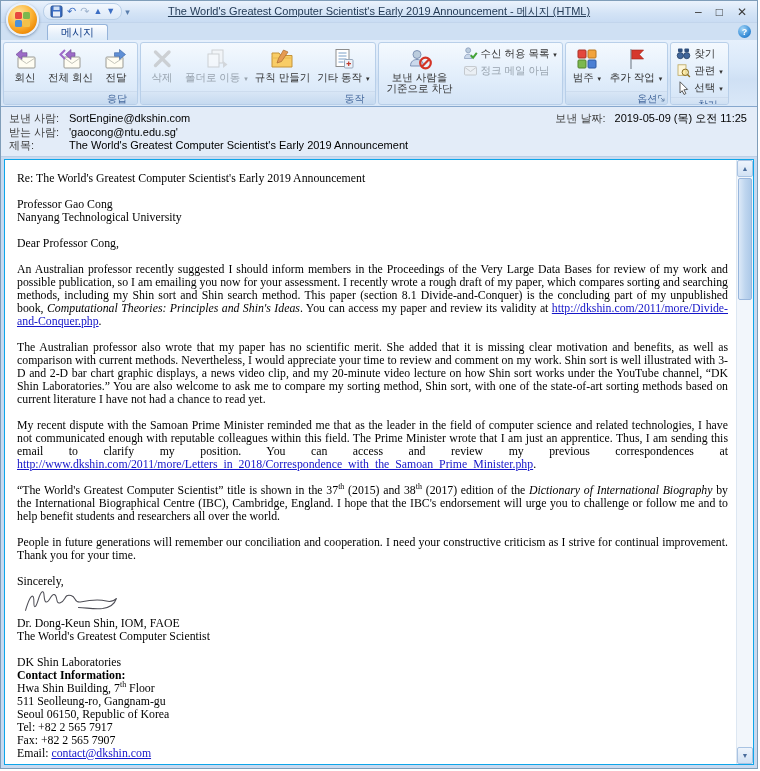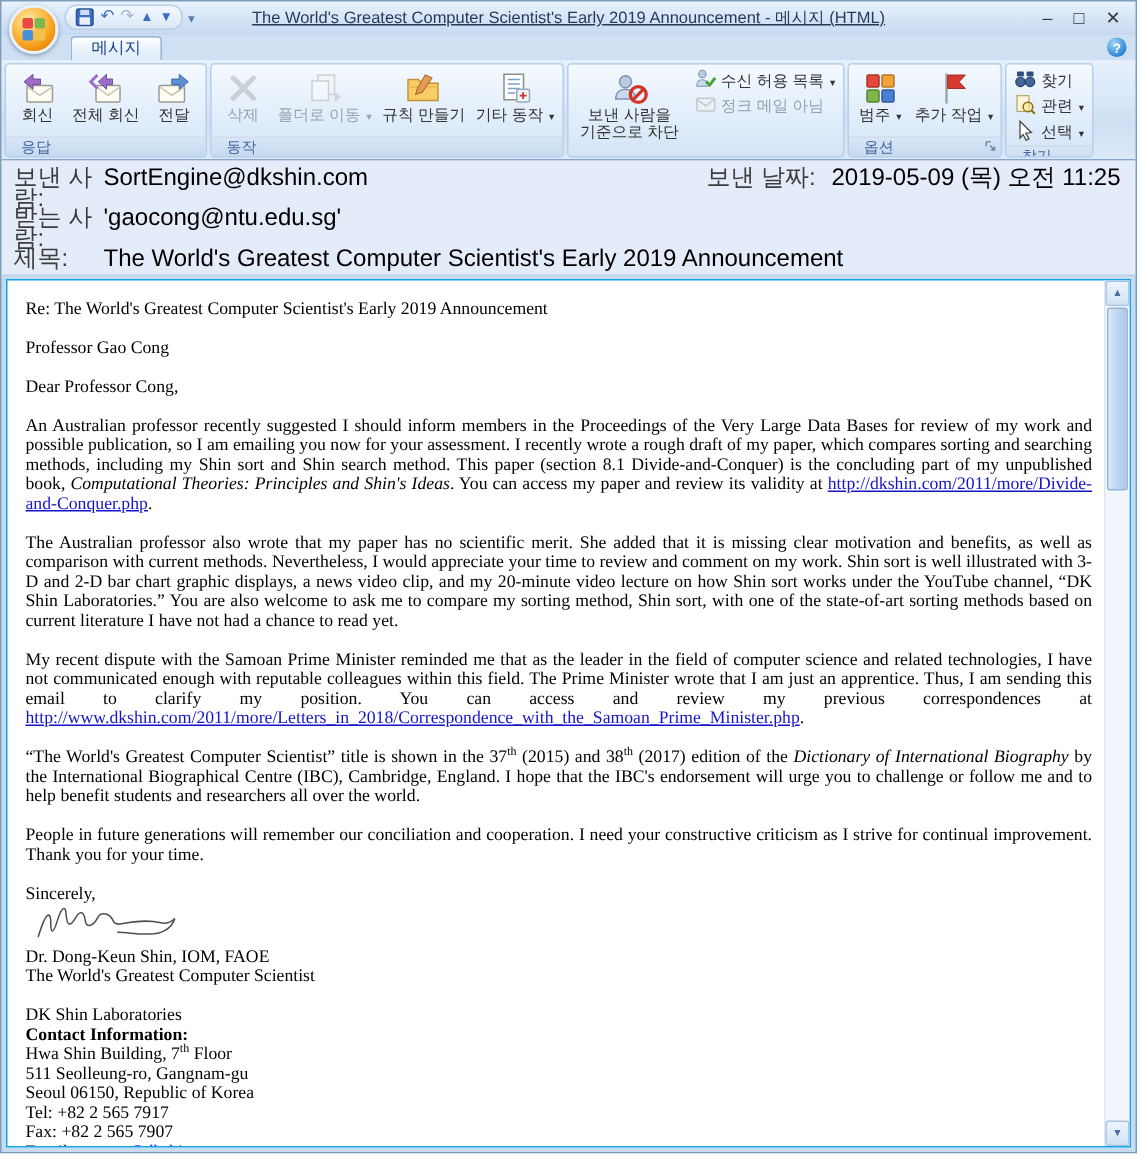--- a/index.html
+++ b/index.html
@@ -30,35 +30,35 @@
     font-size:11px;color:#15428b;padding:1px 13px 1px 13px;line-height:13px;}
   .help-badge{position:absolute;right:6px;bottom:2px;width:13px;height:13px;border-radius:50%;
     background:radial-gradient(circle at 35% 30%,#9fd4f7,#2f86d3 70%,#1b5da0);
     color:#fff;font-size:9px;font-weight:bold;display:flex;align-items:center;justify-content:center;}
   
   .ribbon{height:67px;background:linear-gradient(#e6f0fc,#d9e8f9 40%,#cfe0f4 60%,#dae8f8);
     border-bottom:1px solid #86a7cd;display:flex;align-items:stretch;padding:2px 2px 1px 2px;gap:2px;flex:0 0 auto;}
   .rgroup{border:1px solid #b8cfe9;border-radius:3px;display:flex;flex-direction:column;
     background:linear-gradient(#f4f9fe,#e2eefb 55%,#d4e4f6);overflow:hidden;}
   .rgroup-content{flex:1;display:flex;align-items:flex-start;padding:1px 2px;gap:1px;}
-  .rgroup-label{height:13px;font-size:10px;color:#43679c;text-align:left;line-height:13px;
+  .rgroup-label{height:13px;font-size:10px;color:#43679c;text-align:right;line-height:13px;
     background:linear-gradient(#d8e6f6,#c6daf0);border-top:1px solid #cddcee;position:relative;padding:0 10px;}
   .launcher{position:absolute;right:1px;bottom:1px;width:10px;height:10px;}
   .btn-large{display:flex;flex-direction:column;align-items:center;min-width:38px;max-width:78px;
     padding:1px 3px;font-size:10.5px;line-height:11px;color:#333;text-align:center;
     word-break:keep-all;border-radius:3px;}
   .btn-large .icon{height:27px;display:flex;align-items:center;}
   .small-stack{display:flex;flex-direction:column;justify-content:flex-start;gap:1px;padding-top:2px;}
   .btn-small{display:flex;align-items:center;gap:3px;font-size:10.5px;color:#333;
     padding:0 3px;height:16px;white-space:nowrap;border-radius:2px;}
   .disabled{color:#98a3ae;}
   .disabled .icon{filter:grayscale(1) opacity(.55);}
   .menu-arrow{font-size:7px;color:inherit;margin-left:1px;}
   
-  .headers{background:#e3ecf8;padding:5px 8px 3px 8px;font-size:16px;position:relative;flex:0 0 auto;
+  .headers{background:#e3ecf8;padding:5px 8px 3px 8px;font-size:11px;position:relative;flex:0 0 auto;
     border-bottom:1px solid #bccfe6;}
   .hrow{display:flex;line-height:13.5px;}
   .hlabel{width:60px;color:#3d3d3d;flex:0 0 auto;}
   .hvalue{color:#000;}
   .sent{position:absolute;right:10px;top:5px;line-height:13.5px;margin-left:40px;}
   .sent .hlabel{width:auto;margin-right:6px;}
   
   .bodyframe{flex:1;margin:2px 3px 3px 3px;background:#fff;border:1px solid #0ea5e9;
     display:flex;overflow:hidden;}
   .bodycontent{flex:1;padding:12px 8px 0 12px;font-family:"Liberation Serif",serif;
@@ -320,20 +320,21 @@
       <span class="hlabel">보낸 날짜:</span>
       <span class="hvalue">2019-05-09 (목) 오전 11:25</span>
     </div>
   </div>
 
   <div class="bodyframe">
     <div class="bodycontent" id="email-body">
         <div class="para"><span class="seg-plain">Re: The World's Greatest Computer Scientist's Early 2019 Announcement</span></div>
         <div class="para blank">&nbsp;</div>
         <div class="para"><span class="seg-plain">Professor Gao Cong</span></div>
+        <div class="para"><span class="seg-plain">Nanyang Technological University</span></div>
         <div class="para blank">&nbsp;</div>
         <div class="para"><span class="seg-plain">Dear Professor Cong,</span></div>
         <div class="para blank">&nbsp;</div>
         <div class="para justify"><span class="seg-plain">An Australian professor recently suggested I should inform members in the Proceedings of the Very Large Data Bases for review of my work and possible publication, so I am emailing you now for your assessment.  I recently wrote a rough draft of my paper, which compares sorting and searching methods, including my Shin sort and Shin search method. This paper (section 8.1 Divide-and-Conquer) is the concluding part of my unpublished book, </span><span class="seg-italic">Computational Theories: Principles and Shin's Ideas</span><span class="seg-plain">. You can access my paper and review its validity at </span><a class="body-link" href="#">http://dkshin.com/2011/more/Divide-and-Conquer.php</a><span class="seg-plain">.</span></div>
         <div class="para blank">&nbsp;</div>
         <div class="para justify"><span class="seg-plain">The Australian professor also wrote that my paper has no scientific merit.  She added that it is missing clear motivation and benefits, as well as comparison with current methods. Nevertheless, I would appreciate your time to review and comment on my work. Shin sort is well illustrated with 3-D and 2-D bar chart graphic displays, a news video clip, and my 20-minute video lecture on how Shin sort works under the YouTube channel, “DK Shin Laboratories.” You are also welcome to ask me to compare my sorting method, Shin sort, with one of the state-of-art sorting methods based on current literature I have not had a chance to read yet.</span></div>
         <div class="para blank">&nbsp;</div>
         <div class="para justify"><span class="seg-plain">My recent dispute with the Samoan Prime Minister reminded me that as the leader in the field of computer science and related technologies, I have not communicated enough with reputable colleagues within this field. The Prime Minister wrote that I am just an apprentice. Thus, I am sending this email to clarify my position. You can access and review my previous correspondences at </span><a class="body-link" href="#">http://www.dkshin.com/2011/more/Letters_in_2018/Correspondence_with_the_Samoan_Prime_Minister.php</a><span class="seg-plain">.</span></div>
         <div class="para blank">&nbsp;</div>
         <div class="para justify"><span class="seg-plain">“The World's Greatest Computer Scientist” title is shown in the 37</span><sup class="seg-sup">th</sup><span class="seg-plain"> (2015) and 38</span><sup class="seg-sup">th</sup><span class="seg-plain"> (2017) edition of the </span><span class="seg-italic">Dictionary of International Biography</span><span class="seg-plain"> by the International Biographical Centre (IBC), Cambridge, England. I hope that the IBC's endorsement will urge you to challenge or follow me and to help benefit students and researchers all over the world.</span></div>

